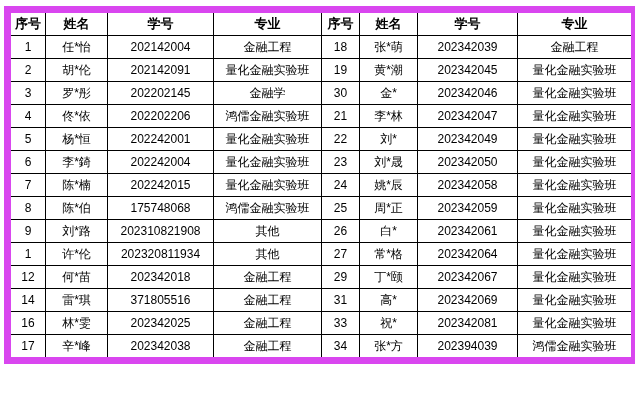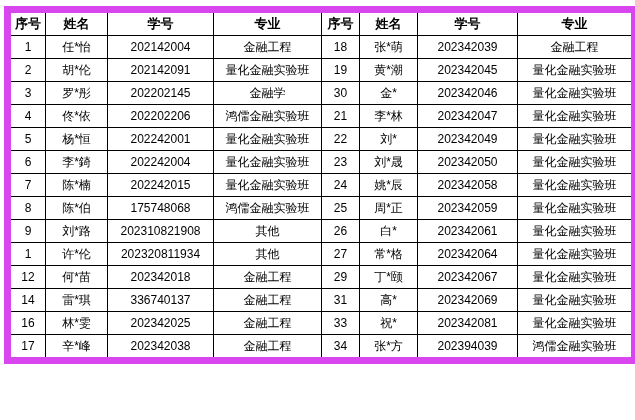--- a/index.html
+++ b/index.html
@@ -187,21 +187,21 @@
           <td>202342018</td>
           <td class="major">金融工程</td>
           <td>29</td>
           <td>丁*颐</td>
           <td>202342067</td>
           <td class="major">量化金融实验班</td>
         </tr>
         <tr>
           <td>14</td>
           <td>雷*琪</td>
-          <td>336740137</td>
+          <td>371805516</td>
           <td class="major">金融工程</td>
           <td>31</td>
           <td>高*</td>
           <td>202342069</td>
           <td class="major">量化金融实验班</td>
         </tr>
         <tr>
           <td>16</td>
           <td>林*雯</td>
           <td>202342025</td>

